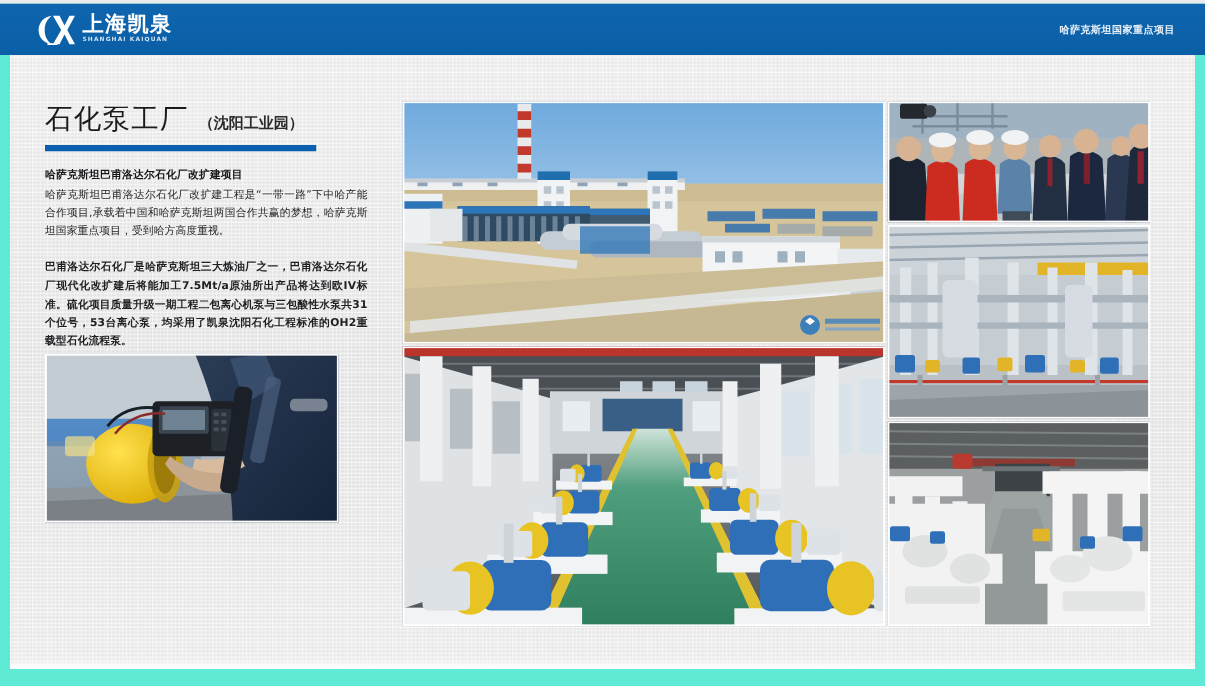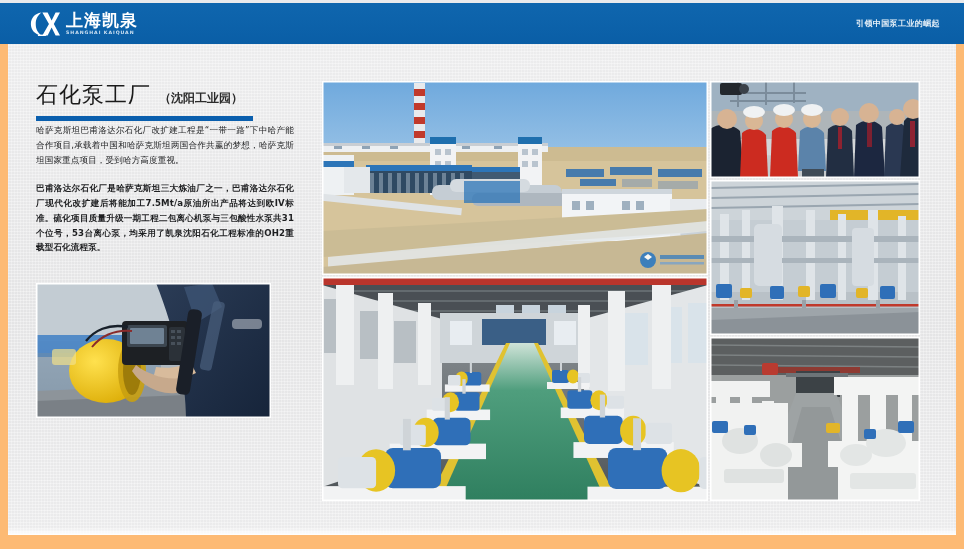--- a/index.html
+++ b/index.html
@@ -10,21 +10,21 @@
     height: 549px;
     overflow: hidden;
     background: #ffffff;
     font-family: "DejaVu Sans", "Liberation Sans", sans-serif;
   }
 
   .page {
     position: relative;
     width: 964px;
     height: 549px;
-    background: #fdba74;
+    background: #5eead4;
   }
 
   
   .topbar {
     position: absolute;
     left: 0; top: 3px;
     width: 964px; height: 41px;
     background: #0b63ad;
     background: linear-gradient(180deg,#0f66ae 0%,#0a5ea6 100%);
   }
@@ -194,32 +194,33 @@
           <path d="M14 2 L20 2 L24.5 11 L29 2 L34 2 L27 15 L34 28 L29 28 L24.5 19 L20 28 L14 28 L21.5 15 Z" fill="#ffffff"></path>
           <rect x="9" y="27" width="9" height="1.6" fill="#ffffff"></rect>
         </svg>
       </span>
       <span class="logo-text">
         <span class="logo-cn">上海凯泉</span>
         <span class="logo-en">SHANGHAI KAIQUAN</span>
       </span>
     </div>
 
-    <div class="tagline">引领中国泵工业的崛起</div>
+    <div class="tagline">哈萨克斯坦国家重点项目</div>
   </div>
 
   <div class="canvas"></div>
 
   <div class="left-col">
     <div class="title-row">
       <span class="title-main">石化泵工厂</span>
       <span class="title-sub">（沈阳工业园）</span>
     </div>
     <div class="title-rule"></div>
 
+    <div class="para-head">哈萨克斯坦巴甫洛达尔石化厂改扩建项目</div>
     <div class="para">哈萨克斯坦巴甫洛达尔石化厂改扩建工程是“一带一路”下中哈产能合作项目,承载着中国和哈萨克斯坦两国合作共赢的梦想，哈萨克斯坦国家重点项目，受到哈方高度重视。</div>
     <div class="para second">巴甫洛达尔石化厂是哈萨克斯坦三大炼油厂之一，巴甫洛达尔石化厂现代化改扩建后将能加工7.5Mt/a原油所出产品将达到欧IV标准。硫化项目质量升级一期工程二包离心机泵与三包酸性水泵共31个位号，53台离心泵，均采用了凯泉沈阳石化工程标准的OH2重载型石化流程泵。</div>
   </div>
 
   <div class="photo photo-left">
     <svg class="ph-svg" viewBox="0 0 235 135" preserveAspectRatio="none" aria-hidden="true">
       <defs>
         <linearGradient id="gJack" x1="0" y1="0" x2="0" y2="1">
           <stop offset="0" stop-color="#cfd6dc"></stop>
             <stop offset="1" stop-color="#9aa5ae"></stop>

